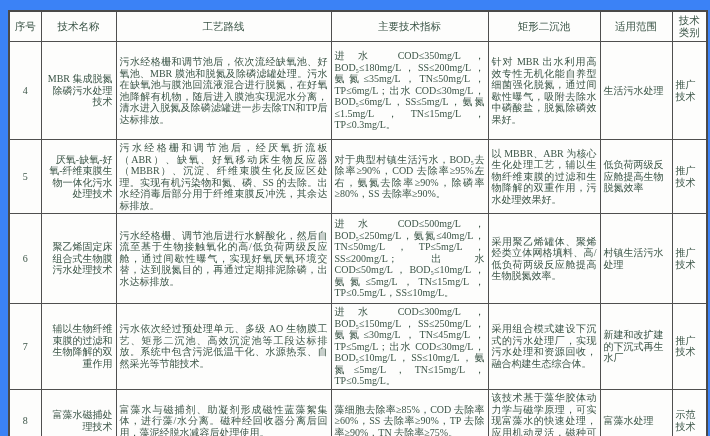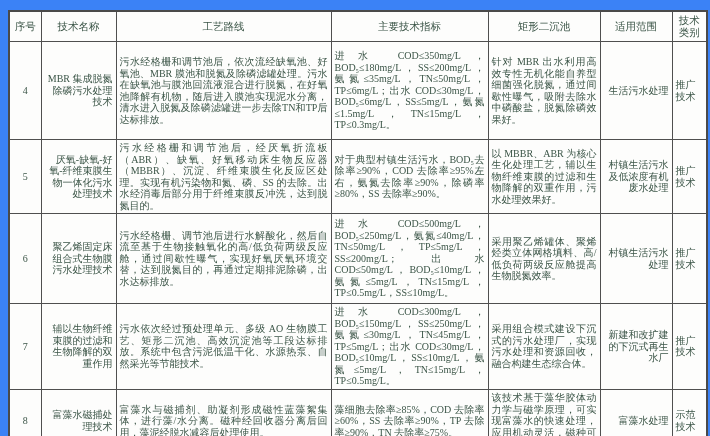--- a/index.html
+++ b/index.html
@@ -33,21 +33,21 @@
     text-align:center;
     height:25px;
     font-size:10.5px;
   }
   tr.data-row td{ }
   td.c-no{text-align:center;}
   td.c-name{text-align:right;}
   td.c-process{text-align:justify;text-justify:inter-ideograph;}
   td.c-ind{text-align:justify;text-justify:inter-ideograph;font-family:Liberation Serif, serif;}
   td.c-feat{text-align:justify;text-justify:inter-ideograph;}
-  td.c-scope{text-align:right;}
+  td.c-scope{text-align:left;}
   td.c-cat{text-align:left;padding:2px 1px;}
   
   tbody tr:nth-child(1){height:98px;}
   tbody tr:nth-child(2){height:60px;}
   tbody tr:nth-child(3){height:90px;}
   tbody tr:nth-child(4){height:81px;}
   tbody tr:nth-child(5){height:64px;}
 </style>
 </head>
 <body>
@@ -80,24 +80,24 @@
     <td class="c-name">MBR 集成脱氮除磷污水处理技术</td>
     <td class="c-process">污水经格栅和调节池后，依次流经缺氧池、好氧池、MBR 膜池和脱氮及除磷滤罐处理。污水在缺氧池与膜池回流液混合进行脱氮，在好氧池降解有机物，随后进入膜池实现泥水分离，清水进入脱氮及除磷滤罐进一步去除TN和TP后达标排放。</td>
     <td class="c-ind">进水 COD≤350mg/L，BOD₅≤180mg/L，SS≤200mg/L，氨氮≤35mg/L，TN≤50mg/L，TP≤6mg/L；出水 COD≤30mg/L，BOD₅≤6mg/L，SS≤5mg/L，氨氮≤1.5mg/L，TN≤15mg/L，TP≤0.3mg/L。</td>
     <td class="c-feat">针对 MBR 出水利用高效专性无机化能自养型细菌强化脱氮，通过间歇性曝气，吸附去除水中磷酸盐，脱氮除磷效果好。</td>
     <td class="c-scope">生活污水处理</td>
     <td class="c-cat">推广技术</td>
   </tr>
         <tr class="data-row">
     <td class="c-no">5</td>
     <td class="c-name">厌氧-缺氧-好氧-纤维束膜生物一体化污水处理技术</td>
-    <td class="c-process">污水经格栅和调节池后，经厌氧折流板（ABR）、缺氧、好氧移动床生物反应器（MBBR）、沉淀、纤维束膜生化反应区处理。实现有机污染物和氮、磷、SS 的去除。出水经消毒后部分用于纤维束膜反冲洗，达到脱氮目的。</td>
+    <td class="c-process">污水经格栅和调节池后，经厌氧折流板（ABR）、缺氧、好氧移动床生物反应器（MBBR）、沉淀、纤维束膜生化反应区处理。实现有机污染物和氮、磷、SS 的去除。出水经消毒后部分用于纤维束膜反冲洗，其余达标排放。</td>
     <td class="c-ind">对于典型村镇生活污水，BOD₅去除率≥90%，COD 去除率≥95%左右，氨氮去除率≥90%，除磷率≥80%，SS 去除率≥90%。</td>
     <td class="c-feat">以 MBBR、ABR 为核心生化处理工艺，辅以生物纤维束膜的过滤和生物降解的双重作用，污水处理效果好。</td>
-    <td class="c-scope">村镇生活污水及低浓度有机废水处理</td>
+    <td class="c-scope">低负荷两级反应舱提高生物脱氮效率</td>
     <td class="c-cat">推广技术</td>
   </tr>
         <tr class="data-row">
     <td class="c-no">6</td>
     <td class="c-name">聚乙烯固定床组合式生物膜污水处理技术</td>
     <td class="c-process">污水经格栅、调节池后进行水解酸化，然后自流至基于生物接触氧化的高/低负荷两级反应舱，通过间歇性曝气，实现好氧厌氧环境交替，达到脱氮目的，再通过定期排泥除磷，出水达标排放。</td>
     <td class="c-ind">进水 COD≤500mg/L，BOD₅≤250mg/L，氨氮≤40mg/L，TN≤50mg/L，TP≤5mg/L，SS≤200mg/L；出水 COD≤50mg/L，BOD₅≤10mg/L，氨氮≤5mg/L，TN≤15mg/L，TP≤0.5mg/L，SS≤10mg/L。</td>
     <td class="c-feat">采用聚乙烯罐体、聚烯烃类立体网格填料、高/低负荷两级反应舱提高生物脱氮效率。</td>
     <td class="c-scope">村镇生活污水处理</td>
     <td class="c-cat">推广技术</td>

